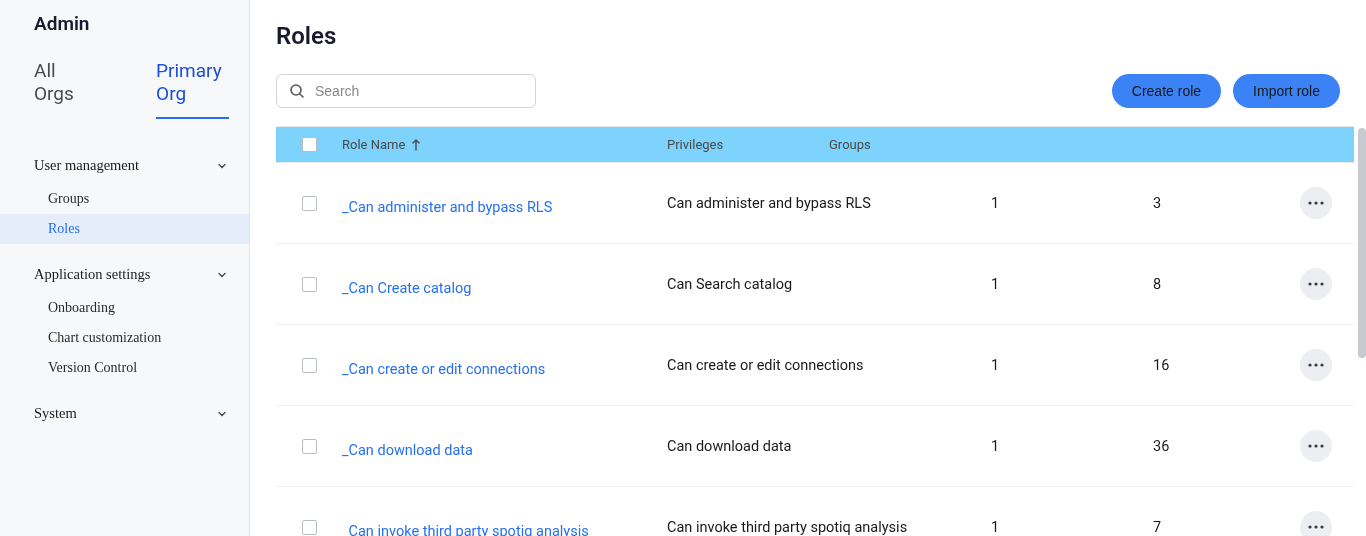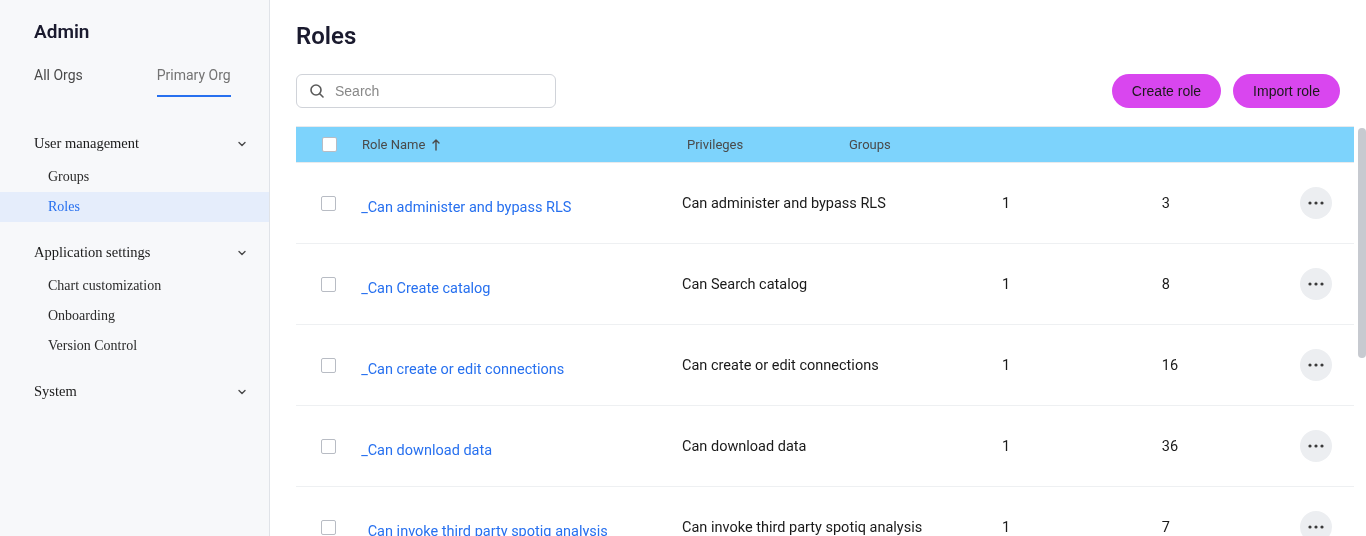--- a/index.html
+++ b/index.html
@@ -10,46 +10,46 @@
     body {
       font-family: -apple-system, BlinkMacSystemFont, "Segoe UI", Roboto, Helvetica, Arial, sans-serif;
       background: #fff;
       color: #1a1a1a;
       width: 1366px;
       height: 536px;
       overflow: hidden;
       display: flex;
     }
     .sidebar {
-      width: 270px;
+      width: 250px;
       background: #f7f8fa;
       border-right: 1px solid #e0e3e8;
-      padding-top: 16px;
+      padding-top: 8px;
       flex-shrink: 0;
     }
     .sidebar-title {
       font-size: 19px;
       font-weight: 600;
       padding: 4px 34px 18px 34px;
       color: #1a1a2e;
     }
     .org-tabs {
       display: flex;
       padding: 0 20px 0 34px;
       gap: 28px;
-      font-size: 14px;
+      font-size: 19px;
       margin-bottom: 28px;
     }
     .org-tab {
       padding: 6px 0 12px 0;
       color: #4a4a4a;
       cursor: pointer;
     }
     .org-tab.active {
-      color: #737373;
+      color: #1d4ed8;
       border-bottom: 2px solid #2770ef;
       margin-left: 46px;
     }
     .nav-section {
       margin-bottom: 12px;
       font-family: Liberation Serif, serif;
     }
     .nav-section-header {
       display: flex;
       align-items: center;
@@ -120,21 +120,21 @@
     .search-icon {
       margin-right: 10px;
       color: #5a5a5a;
       display: flex;
     }
     .toolbar-buttons {
       display: flex;
       gap: 12px;
     }
     .pill-button {
-      background: #d946ef;
+      background: #3b82f6;
       border: none;
       border-radius: 18px;
       padding: 9px 20px;
       font-size: 14px;
       color: #1a1a1a;
       cursor: pointer;
     }
     .table-wrapper {
       border-top: 1px solid #e8eaed;
     }
@@ -243,22 +243,22 @@
 
   <div class="nav-section">
     <div class="nav-section-header">
       <span>Application settings</span>
       <span class="chevron">
         <svg width="10" height="10" viewBox="0 0 10 10">
             <path d="M2 3.5 L5 6.5 L8 3.5" stroke="#4a4a4a" stroke-width="1.4" fill="none" stroke-linecap="round" stroke-linejoin="round"></path>
           </svg>
       </span>
     </div>
+    <div class="nav-item">Onboarding</div>
     <div class="nav-item">Chart customization</div>
-    <div class="nav-item">Onboarding</div>
     <div class="nav-item">Version Control</div>
   </div>
 
   <div class="nav-section">
     <div class="nav-section-header">
       <span>System</span>
       <span class="chevron">
         <svg width="10" height="10" viewBox="0 0 10 10">
             <path d="M2 3.5 L5 6.5 L8 3.5" stroke="#4a4a4a" stroke-width="1.4" fill="none" stroke-linecap="round" stroke-linejoin="round"></path>
           </svg>

